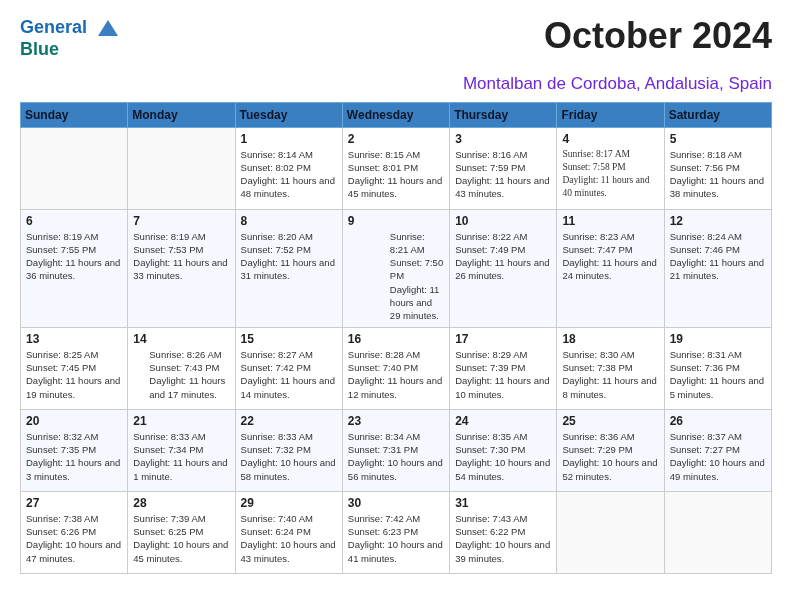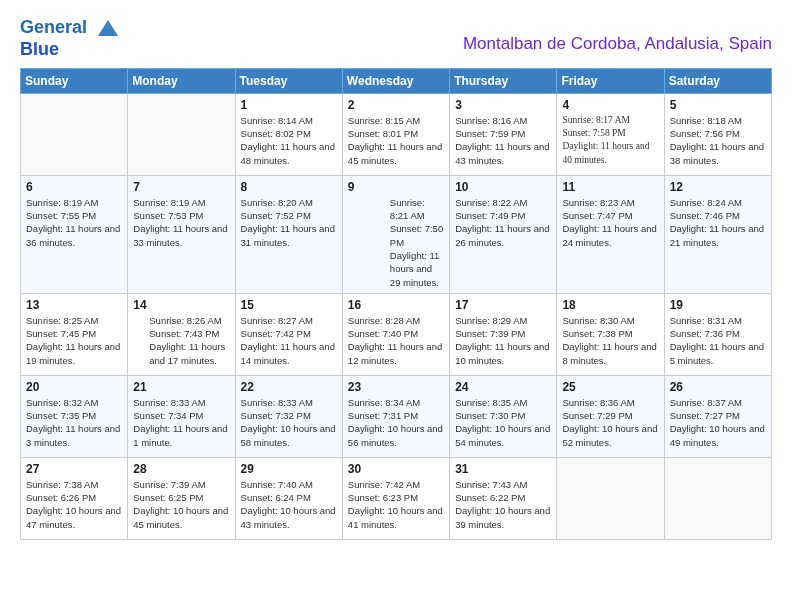--- a/index.html
+++ b/index.html
@@ -49,21 +49,21 @@
       color: #6d28d9;
       margin-top: 18px;
     }
     table {
       width: 100%;
       border-collapse: collapse;
       table-layout: fixed;
     }
     th {
       background-color: #3a7fc1;
-      color: #ffffff;
+      color: #0f172a;
       font-size: 12px;
       font-weight: bold;
       padding: 5px 4px;
       text-align: left;
       border: 1px solid #6aaade;
     }
     td {
       border: 1px solid #ccc;
       vertical-align: top;
       padding: 4px 5px;
@@ -97,24 +97,25 @@
   <div class="logo">
     <div>
       <div style="display:flex;align-items:flex-end;">
         <div class="logo-text">
           <span>General</span>
           <svg class="logo-icon" viewBox="0 0 24 24" style="display:inline-block;vertical-align:middle;margin-left:2px;">
             <polygon points="4,20 14,4 24,20" fill="#3a7fc1"></polygon>
           </svg>
         </div>
       </div>
-      <div class="logo-text" style="color:#1d4ed8;font-size:18px;font-weight:bold;">Blue</div>
+      <div class="logo-text" style="color:#0f766e;font-size:18px;font-weight:bold;">Blue</div>
     </div>
   </div>
   <div class="title-block">
+    <div class="month-title">October 2024</div>
     <div class="location-title">Montalban de Cordoba, Andalusia, Spain</div>
   </div>
 </div>
 
 <table>
   <thead>
     <tr id="header-row">
         <th>Sunday</th>
         <th>Monday</th>
         <th>Tuesday</th>

